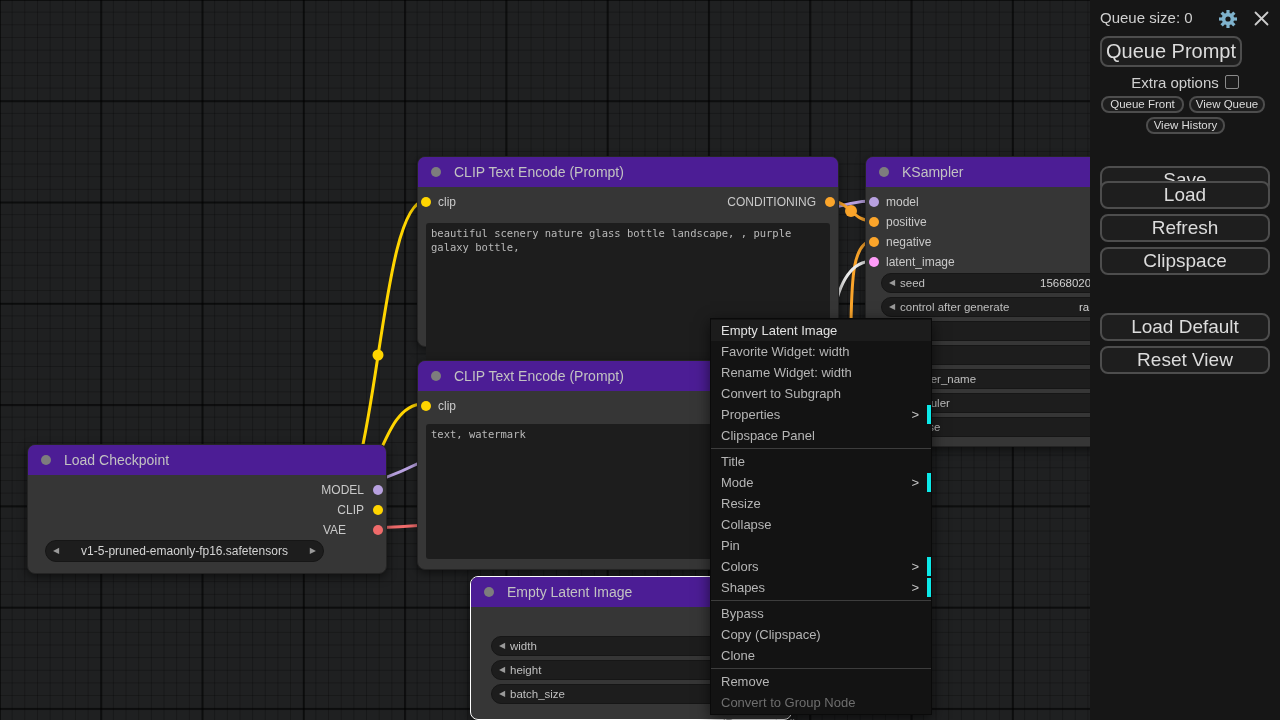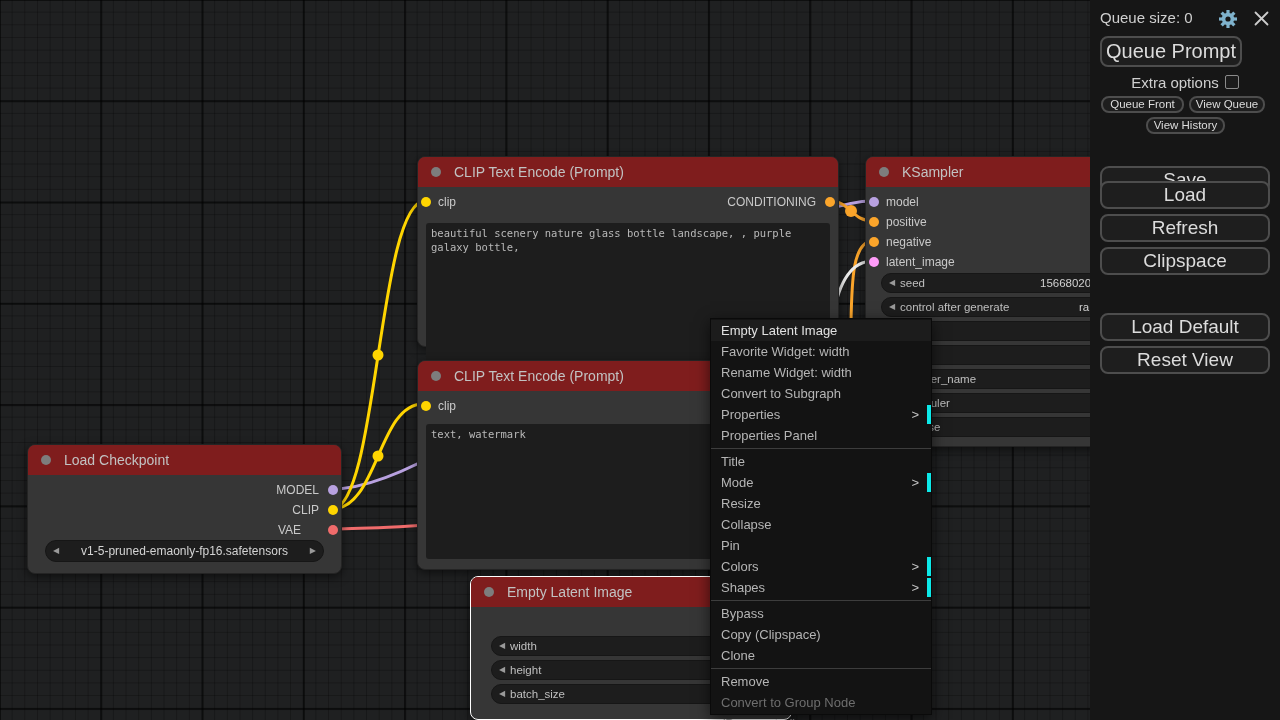--- a/index.html
+++ b/index.html
@@ -18,21 +18,21 @@
   #wires path{fill:none;stroke-width:3;stroke-linecap:round;}
   .w-clip{stroke:#ffd500;}
   .w-model{stroke:#b8a1e0;}
   .w-vae{stroke:#f06b6b;}
   .w-cond{stroke:#fba52b;}
   .w-latent{stroke:#ececec;}
   
   .node{position:absolute;background:#363636;border:1px solid #242424;border-radius:8px;
         box-shadow:0 3px 10px rgba(0,0,0,.55);z-index:2;}
   .node.selected{border:1px solid #ffffff;}
-  .ntitle{position:absolute;left:0;top:0;right:0;height:30px;background:#7f1d1d;
+  .ntitle{position:absolute;left:0;top:0;right:0;height:30px;background:#4c1d95;
           border-radius:7px 7px 0 0;color:#c2c2c2;font-size:14px;line-height:30px;}
   .ntitle .tname{position:absolute;left:36px;top:0;white-space:nowrap;}
   .tdot{position:absolute;left:13px;top:10px;width:10px;height:10px;border-radius:50%;background:#7d7d7d;}
   .pdot{position:absolute;width:10px;height:10px;border-radius:50%;}
   .plabel{position:absolute;color:#c9c9c9;font-size:12px;white-space:nowrap;}
   .outlabel{text-align:right;}
   .ta{position:absolute;background:#1d1d1d;border-radius:3px;color:#b9b9b9;
       font-family:"DejaVu Sans Mono",monospace;font-size:10.5px;line-height:1.33;
       padding:4px 5px;white-space:pre-wrap;box-sizing:border-box;overflow:hidden;}
   .widget{position:absolute;height:20px;background:#1d1d1d;border:1px solid #161616;
@@ -153,21 +153,21 @@
       <span class="wl">scheduler</span>
       <span class="arrR">▶</span>
     </div>
     <div class="widget" style="left:15px;top:260px;width:260px;">
       <span class="arrL">◀</span>
       <span class="wl">denoise</span>
       <span class="arrR">▶</span>
     </div>
   </div>
 
-  <div class="node" style="left:27px;top:444px;width:313px;height:128px;">
+  <div class="node" style="left:27px;top:444px;width:313px;height:128px;padding-left:45px;">
     <div class="ntitle">
       <span class="tdot"></span>
       <span class="tname">Load Checkpoint</span>
     </div>
     <span class="plabel outlabel" style="right:22px;top:38px;">MODEL</span>
     <span class="pdot" style="right:3px;top:40px;background:#b8a1e0;"></span>
     <span class="plabel outlabel" style="right:22px;top:58px;">CLIP</span>
     <span class="pdot" style="right:3px;top:60px;background:#ffd500;"></span>
     <span class="plabel outlabel" style="right:40px;top:78px;">VAE</span>
     <span class="pdot" style="right:3px;top:80px;background:#f06b6b;"></span>
@@ -234,21 +234,21 @@
     <div class="pbtn bigbtn" style="top:313px;">Load Default</div>
     <div class="pbtn bigbtn" style="top:346px;">Reset View</div>
   </div>
 
   <div id="cmenu">
     <div class="mtitle">Empty Latent Image</div>
     <div class="mi"><span>Favorite Widget: width</span></div>
     <div class="mi"><span>Rename Widget: width</span></div>
     <div class="mi"><span>Convert to Subgraph</span></div>
     <div class="mi"><span>Properties</span><span class="sub">&gt;</span><span class="bar"></span></div>
-    <div class="mi"><span>Properties Panel</span></div>
+    <div class="mi"><span>Clipspace Panel</span></div>
     <div class="msep"></div>
     <div class="mi"><span>Title</span></div>
     <div class="mi"><span>Mode</span><span class="sub">&gt;</span><span class="bar"></span></div>
     <div class="mi"><span>Resize</span></div>
     <div class="mi"><span>Collapse</span></div>
     <div class="mi"><span>Pin</span></div>
     <div class="mi"><span>Colors</span><span class="sub">&gt;</span><span class="bar"></span></div>
     <div class="mi"><span>Shapes</span><span class="sub">&gt;</span><span class="bar"></span></div>
     <div class="msep"></div>
     <div class="mi"><span>Bypass</span></div>

